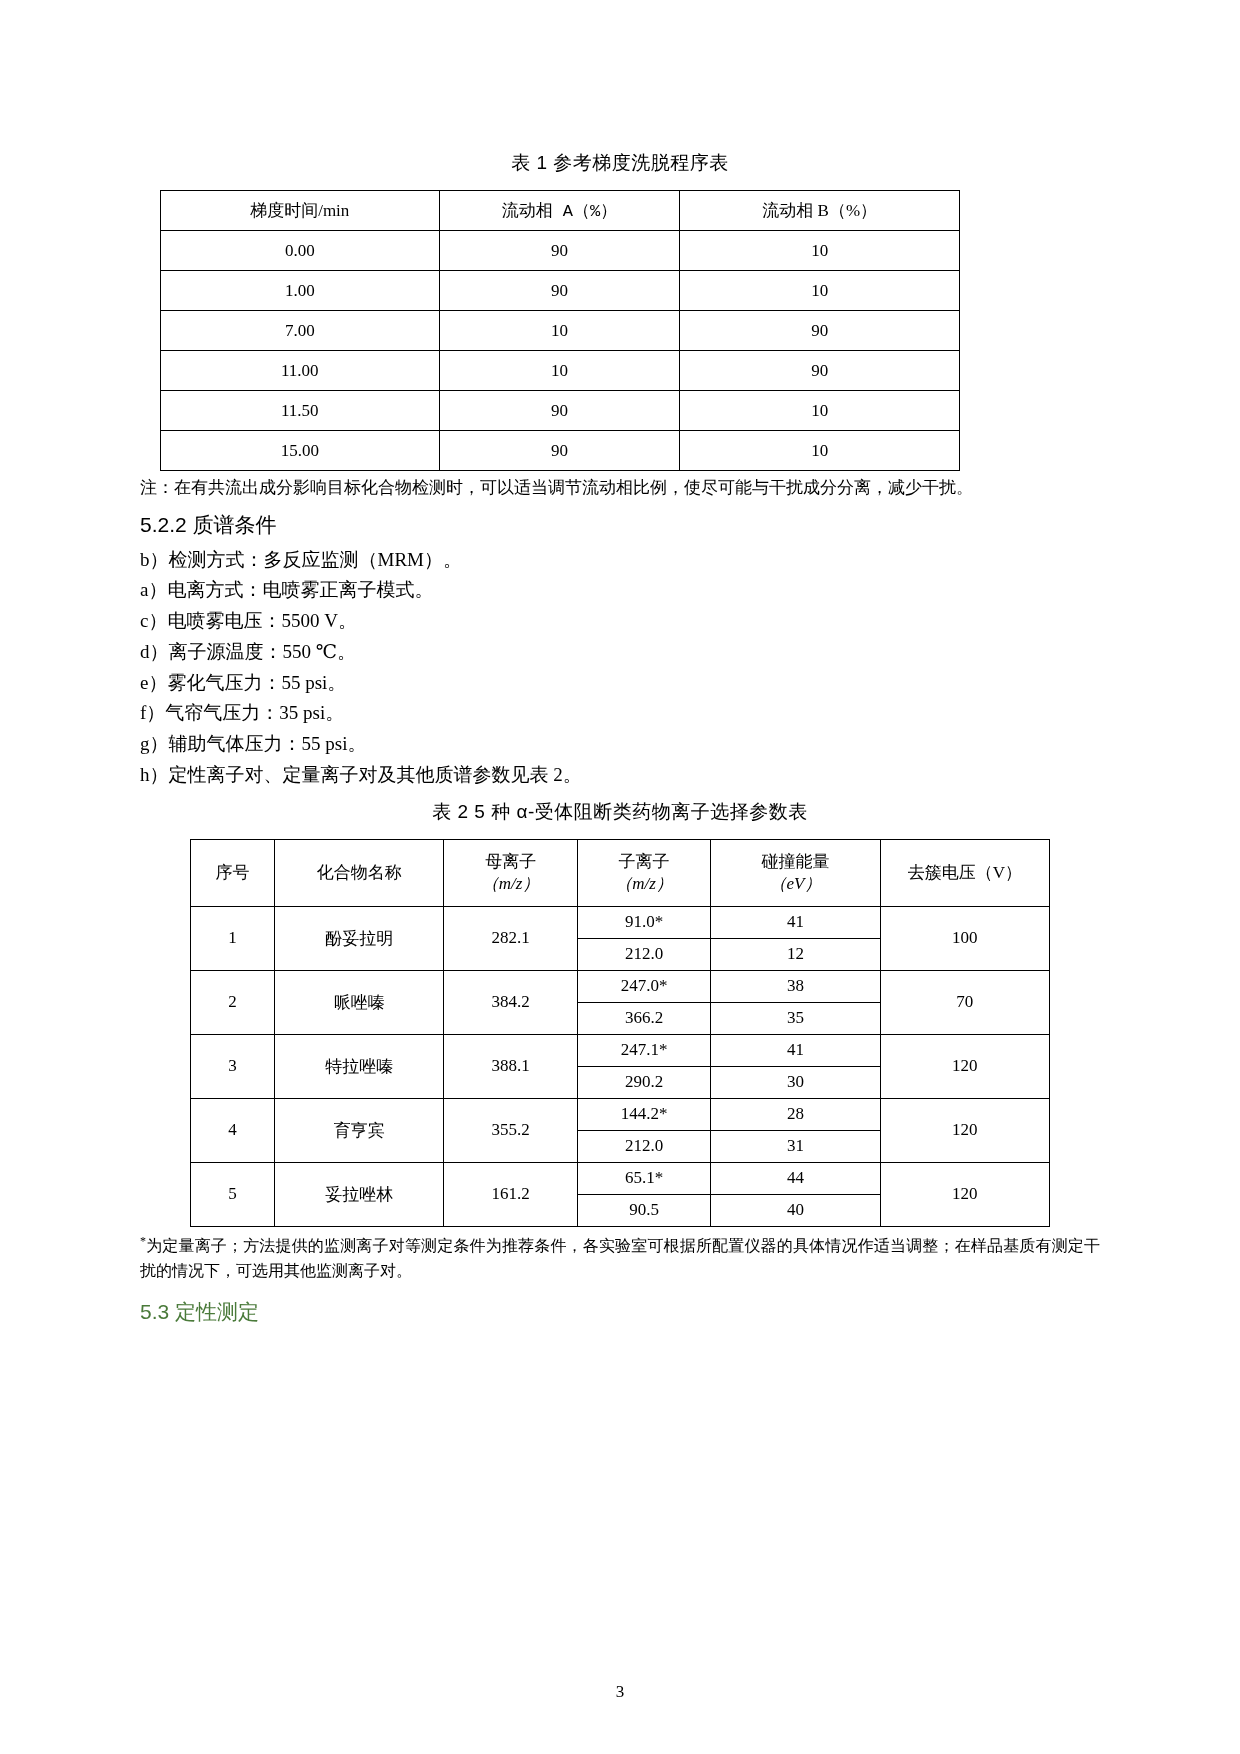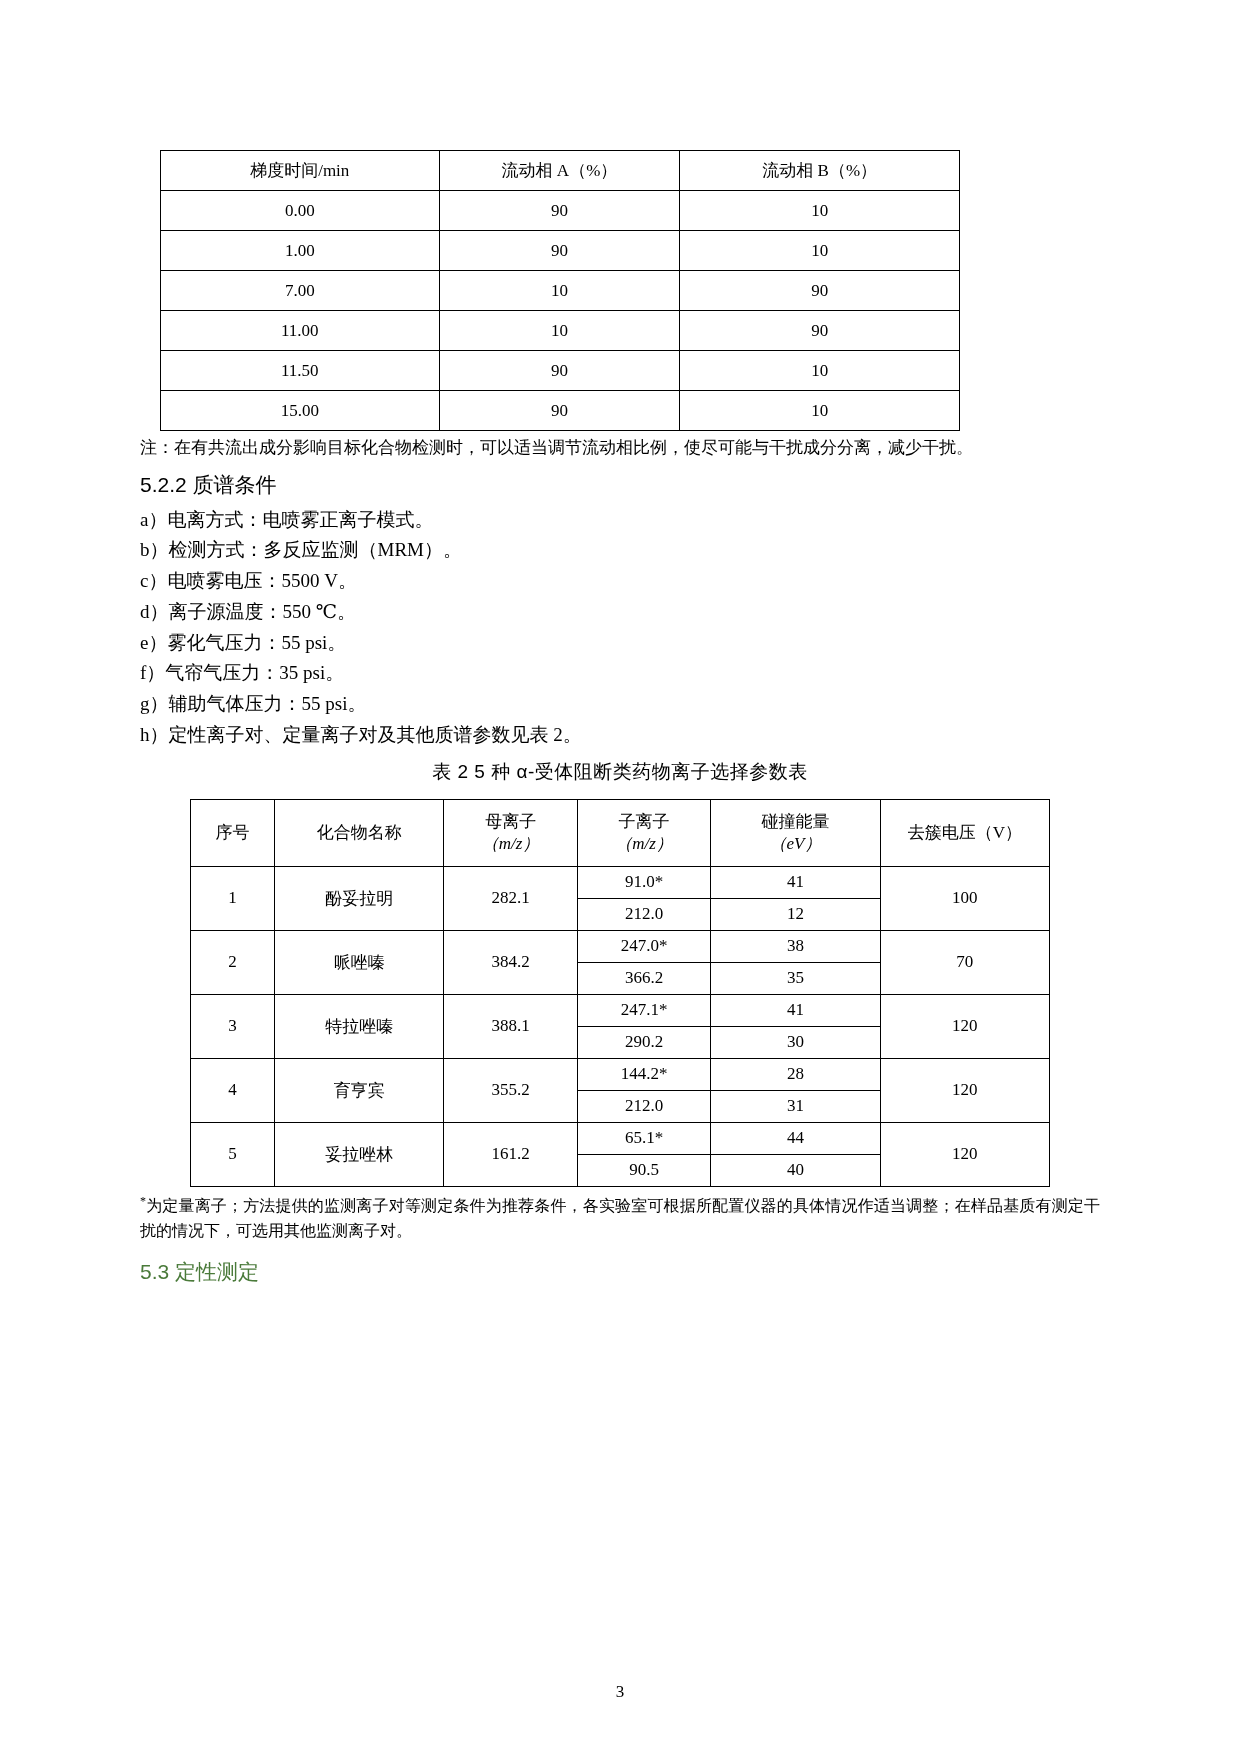--- a/index.html
+++ b/index.html
@@ -88,41 +88,42 @@
     text-align: center;
     font-weight: normal;
     vertical-align: middle;
     padding: 0;
   }
 
   
   .t1 { width: 800px; margin: 0 auto 0 20px; }
   .t1 td, .t1 th { height: 39px; }
   .t1 .col-a { width: 266px; }
-  .t1 .col-b { width: 230px; }
+  .t1 .col-b { width: 230px; font-family: Liberation Mono, monospace; }
   .t1 .col-c { width: 267px; }
 
   
   .t2 { width: 860px; margin: 0 auto 0 auto; }
   .t2 .c1 { width: 74px; }
   .t2 .c2 { width: 150px; }
   .t2 .c3 { width: 118px; }
   .t2 .c4 { width: 118px; margin-left: 24px; }
   .t2 .c5 { width: 150px; text-align: center; }
   .t2 .c6 { width: 150px; }
   .t2 thead td { height: 66px; line-height: 1.3; }
   .t2 tbody td { height: 31px; }
   .it { font-style: italic; }
   .wrapper-t2 { display: flex; justify-content: center; }
 </style>
 </head>
 <body>
 
 <div class="page">
 
+  <div class="tbl-title">表 1 参考梯度洗脱程序表</div>
 
   <table class="t1">
     <thead>
       <tr>
         <td class="col-a">梯度时间/min</td>
         <td class="col-b">流动相 A（%）</td>
         <td class="col-c">流动相 B（%）</td>
       </tr>
     </thead>
     <tbody>
@@ -156,22 +157,22 @@
         <td>90</td>
         <td>10</td>
       </tr>
     </tbody>
   </table>
 
   <p class="note">注：在有共流出成分影响目标化合物检测时，可以适当调节流动相比例，使尽可能与干扰成分分离，减少干扰。</p>
 
   <div class="sect-head">5.2.2 质谱条件</div>
 
+  <p class="list-item">b）检测方式：多反应监测（MRM）。</p>
   <p class="list-item">a）电离方式：电喷雾正离子模式。</p>
-  <p class="list-item">b）检测方式：多反应监测（MRM）。</p>
   <p class="list-item">c）电喷雾电压：5500 V。</p>
   <p class="list-item">d）离子源温度：550 ℃。</p>
   <p class="list-item">e）雾化气压力：55 psi。</p>
   <p class="list-item">f）气帘气压力：35 psi。</p>
   <p class="list-item">g）辅助气体压力：55 psi。</p>
   <p class="list-item">h）定性离子对、定量离子对及其他质谱参数见表 2。</p>
 
   <div class="tbl-title" style="margin-top:8px;">表 2 5 种 α-受体阻断类药物离子选择参数表</div>
 
   <div class="wrapper-t2">

